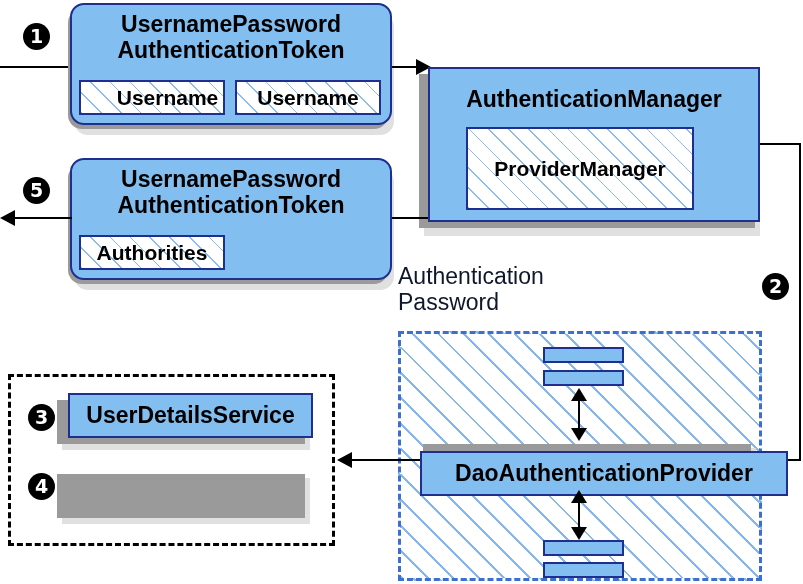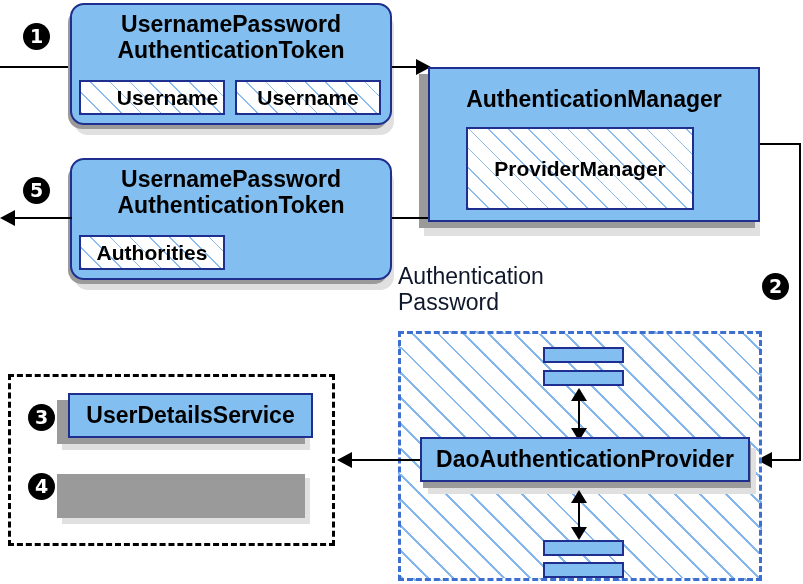--- a/index.html
+++ b/index.html
@@ -214,21 +214,21 @@
 
   <div class="prov-bar" style="left:543px; top:347px; width:81px; height:16px;"></div>
   <div class="prov-bar" style="left:543px; top:370px; width:81px; height:16px;"></div>
 
   <div class="line-v" style="left:578px; top:396px; height:37px;"></div>
   <div class="arrow arrow-up" style="left:571px; top:388px;"></div>
   <div class="arrow arrow-down" style="left:571px; top:428px;"></div>
 
   <div class="sh-light" style="left:428px; top:448px; width:328px; height:46px;"></div>
   <div class="sh-dark" style="left:423px; top:444px; width:328px; height:44px;"></div>
-  <div class="abs blue-node" style="left:420px; top:437px; width:330px; height:45px; font-size:23px;text-align:center;">
+  <div class="abs blue-node" style="left:420px; top:451px; width:368px; height:45px; font-size:23px;text-align:center;">
     <span>DaoAuthenticationProvider</span>
   </div>
 
   <div class="line-v" style="left:578px; top:497px; height:36px;"></div>
   <div class="arrow arrow-up" style="left:571px; top:490px;"></div>
   <div class="arrow arrow-down" style="left:571px; top:527px;"></div>
 
   <div class="prov-bar" style="left:543px; top:540px; width:81px; height:16px;"></div>
   <div class="prov-bar" style="left:543px; top:562px; width:81px; height:16px;"></div>
 

